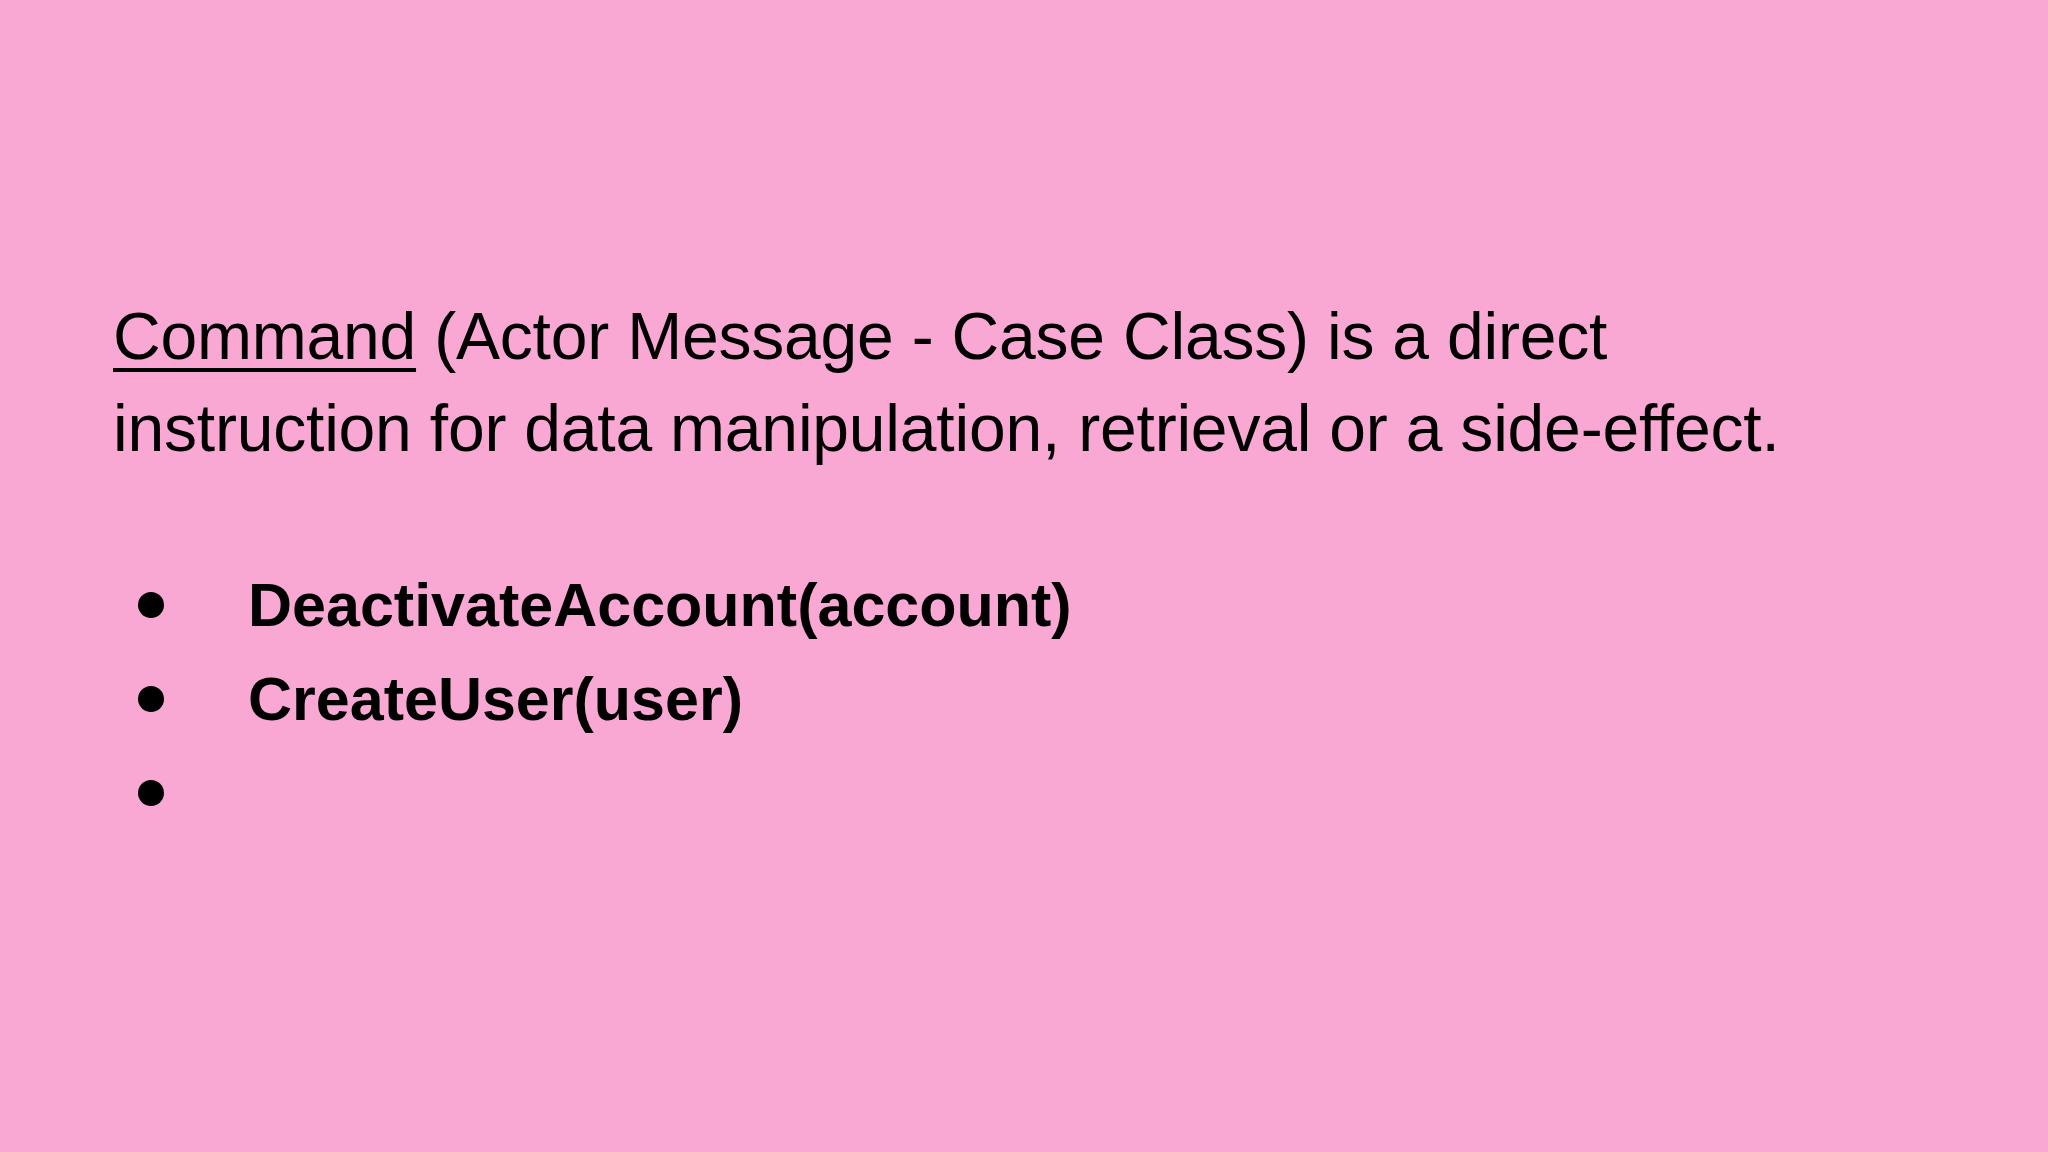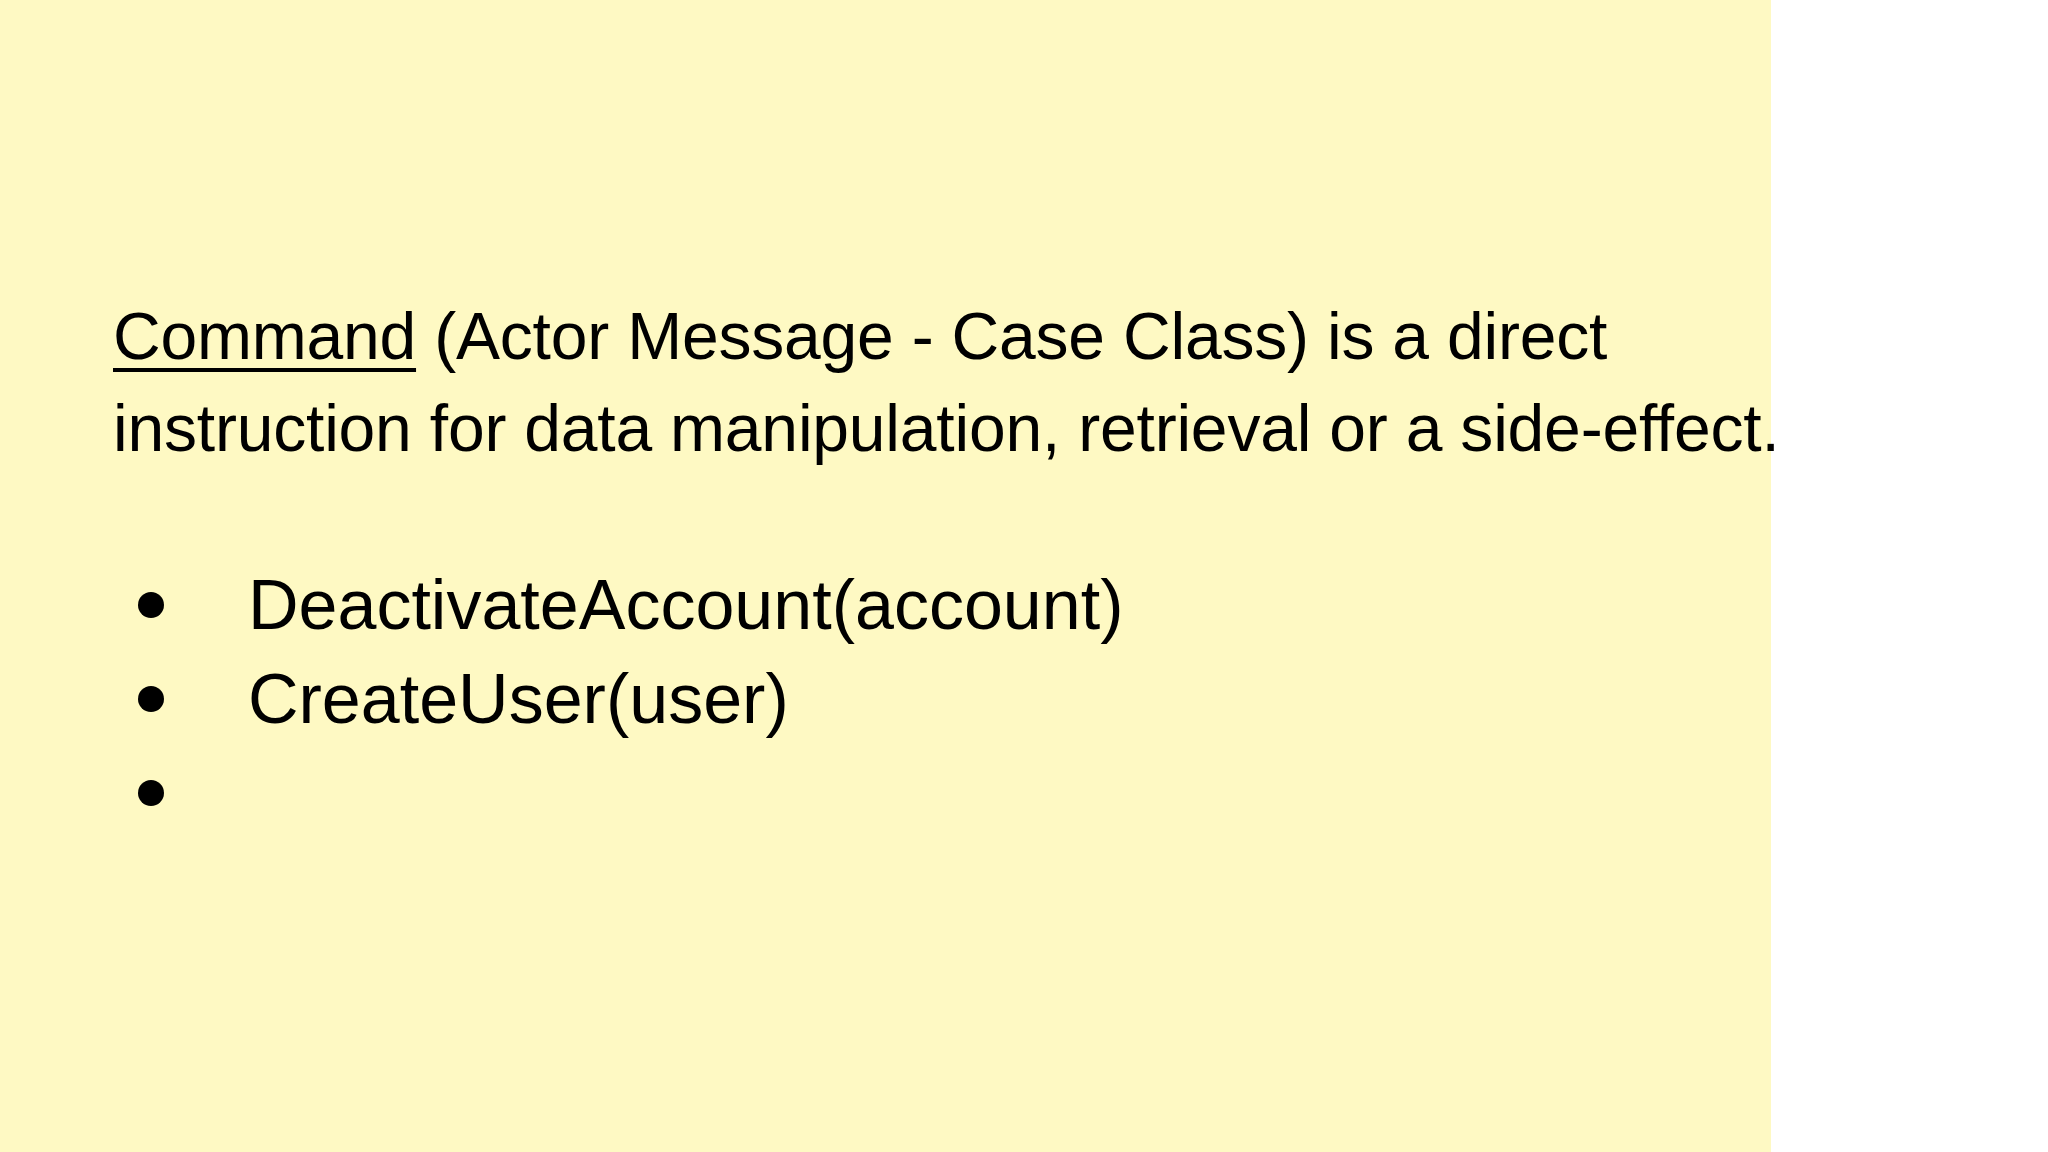--- a/index.html
+++ b/index.html
@@ -11,23 +11,23 @@
     width: 2048px;
     height: 1152px;
     background: #ffffff;
     font-family: "Liberation Sans", sans-serif;
     color: #000000;
     overflow: hidden;
   }
 
   .slide {
     position: relative;
-    width: 1771px;
+    width: 2048px;
     height: 1152px;
-    background: #fef9c3;
+    background: #f9a8d4;
     box-sizing: border-box;
   }
 
   .content-body {
     position: absolute;
     left: 113px;
     top: 290px;
     width: 1810px;
   }
 
@@ -53,23 +53,23 @@
     padding: 0;
     position: absolute;
     left: 25px;
     top: 268px;
     width: 1700px;
   }
 
   .bullet-item {
     position: relative;
     display: block;
-    font-size: 70px;
+    font-size: 61px;
     line-height: 94px;
-    font-weight: 400;
+    font-weight: 700;
     color: #000000;
     padding-left: 110px;
     white-space: nowrap;
   }
 
   .bullet-marker {
     position: absolute;
     left: 0;
     top: 34px;
     width: 26px;

